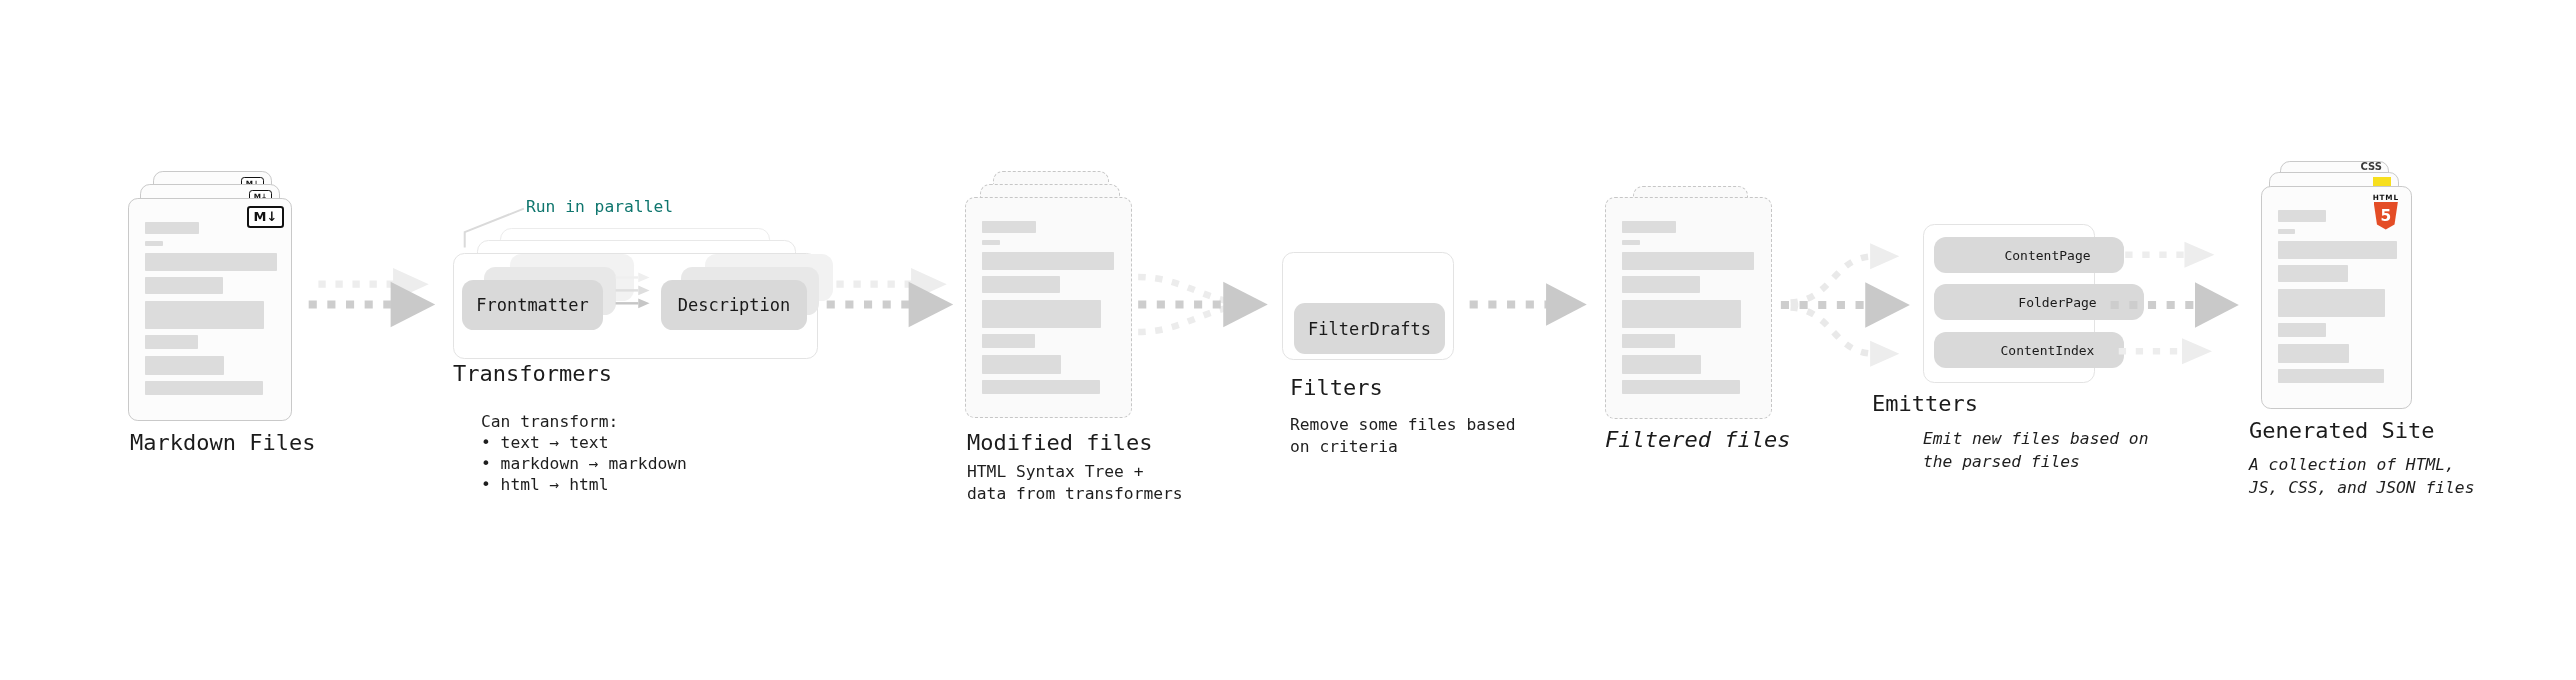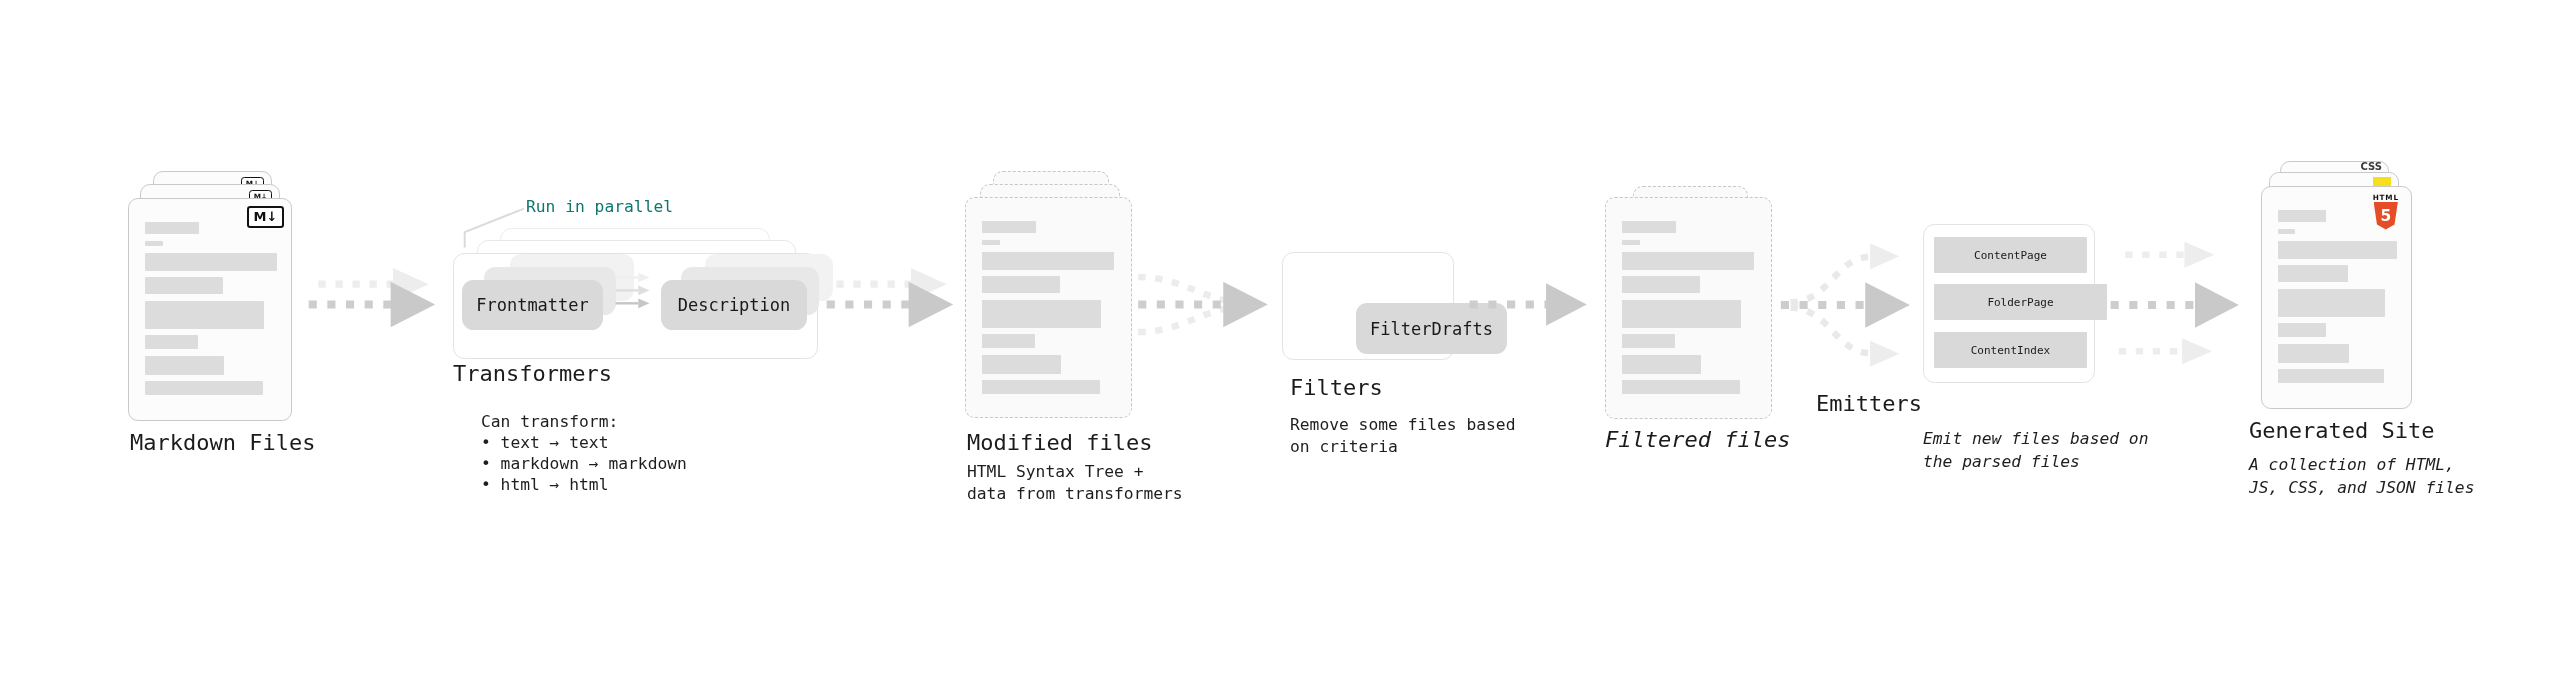--- a/index.html
+++ b/index.html
@@ -17,21 +17,21 @@
     background:#ffffff;border:2.4px solid #111111;border-radius:3.3px;color:#111111;
     font-family:"DejaVu Sans", sans-serif;font-weight:bold;}
   .mdbadge.big{right:7.3px;top:6.5px;width:32.5px;height:18px;font-size:13px;}
   .mdbadge.small{right:7.3px;top:4.9px;width:20.3px;height:10.6px;font-size:7.3px;border-width:1.6px;}
   
   .container{position:absolute;background:#ffffff;border:1.6px solid #e3e3e3;border-radius:11.4px;box-sizing:border-box;}
   .chip{position:absolute;display:flex;align-items:center;justify-content:center;
     background:#d9d9d9;border-radius:11.4px;font-size:17px;color:#1a1a1a;}
   .chip.ghost1{background:#e8e8e8;}
   .chip.ghost2{background:#f2f2f2;}
-  .chip.emit{border-radius:1px;font-size:11px;}
+  .chip.emit{border-radius:12px;font-size:13px;padding-left:37px;}
   
   .title{position:absolute;font-size:22px;color:#1b1b1b;white-space:nowrap;}
   .desc{position:absolute;font-size:16.3px;color:#1e1e1e;white-space:nowrap;}
   .desc div{height:22px;line-height:22px;}
   .desc.lh26 div{height:21px;line-height:21px;margin-left:28px;}
   .desc.lh28 div{height:23px;line-height:23px;font-style:italic;}
   .note{position:absolute;font-size:16.3px;color:#0f766e;white-space:nowrap;}
   
   .cssbadge{position:absolute;width:21px;text-align:center;font-family:"DejaVu Sans", sans-serif;}
   .cssbadge .t{font-size:10px;font-weight:bold;color:#3a3a3a;line-height:6.5px;}
@@ -147,21 +147,21 @@
 
   <svg style="left:1134px;top:264px;" width="142" height="81" viewBox="0 0 175 100">
     <path d="M 5,16 C 60,16 85,46 140,49" fill="none" stroke="#ececec" stroke-width="8" stroke-dasharray="9 12"></path>
     <path d="M 5,84 C 60,84 85,54 140,51" fill="none" stroke="#ececec" stroke-width="8" stroke-dasharray="9 12"></path>
     <line x1="5" y1="50" x2="112" y2="50" stroke="#cdcdcd" stroke-width="10" stroke-dasharray="10 13"></line>
     <polygon points="110,22 165,50 110,78" fill="#c9c9c9"></polygon>
   </svg>
 
   <div>
     <div class="container" style="left:1282px;top:252px;width:172px;height:108px;"></div>
-    <div class="chip" style="left:1356px;top:279px;width:151px;height:51px;border-radius:11px;margin-top:24px;">FilterDrafts</div>
+    <div class="chip" style="left:1294px;top:279px;width:151px;height:51px;border-radius:11px;margin-top:24px;">FilterDrafts</div>
     <div class="title" style="left:1290px;top:375px;">Filters</div>
     <div class="desc" style="left:1290px;top:414px;">
       <div>Remove some files based</div>
       <div>on criteria</div>
     </div>
   </div>
 
   <svg style="left:1468px;top:280px;" width="122" height="49" viewBox="0 0 150 60">
     <line x1="2" y1="30" x2="98" y2="30" stroke="#cdcdcd" stroke-width="10" stroke-dasharray="10 13"></line>
     <polygon points="96,4 146,30 96,56" fill="#c9c9c9"></polygon>
@@ -191,21 +191,21 @@
     <polygon points="116,129 152,145 116,161" fill="#ededed"></polygon>
     <line x1="6" y1="85" x2="112" y2="85" stroke="#cdcdcd" stroke-width="10" stroke-dasharray="10 13"></line>
     <polygon points="110,57 165,85 110,113" fill="#c9c9c9"></polygon>
   </svg>
 
   <div>
     <div class="container" style="left:1923px;top:224px;width:172px;height:159px;"></div>
     <div class="chip emit" style="left:1934px;top:237px;width:153px;height:36px;">ContentPage</div>
     <div class="chip emit" style="left:1934px;top:284px;width:173px;height:36px;">FolderPage</div>
     <div class="chip emit" style="left:1934px;top:332px;width:153px;height:36px;">ContentIndex</div>
-    <div class="title" style="left:1816px;top:391px;">Emitters</div>
+    <div class="title" style="left:1872px;top:391px;">Emitters</div>
     <div class="desc lh28" style="left:1923px;top:427px;">
       <div>Emit new files based on</div>
       <div>the parsed files</div>
     </div>
   </div>
 
   <svg style="left:2109px;top:232px;" width="142" height="146" viewBox="0 0 175 180">
     <line x1="20" y1="28" x2="95" y2="28" stroke="#ededed" stroke-width="8" stroke-dasharray="9 12"></line>
     <polygon points="93,12 130,28 93,44" fill="#ededed"></polygon>
     <line x1="2" y1="90" x2="108" y2="90" stroke="#cdcdcd" stroke-width="10" stroke-dasharray="10 13"></line>

